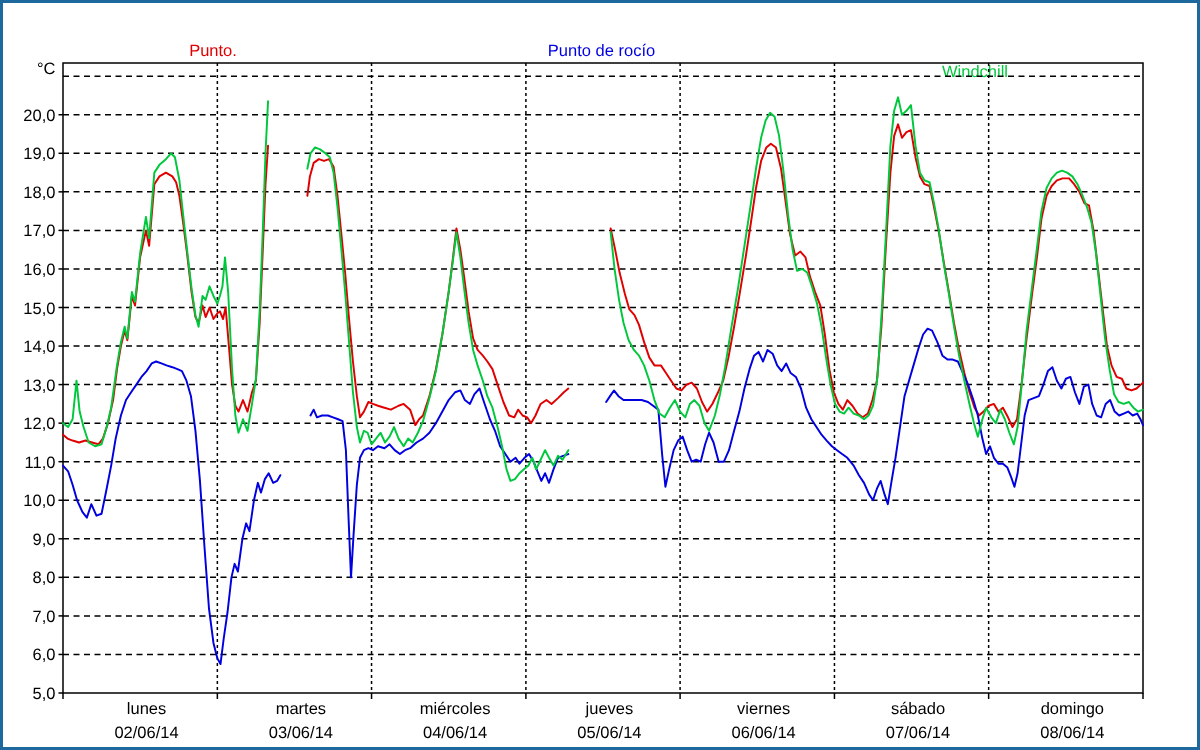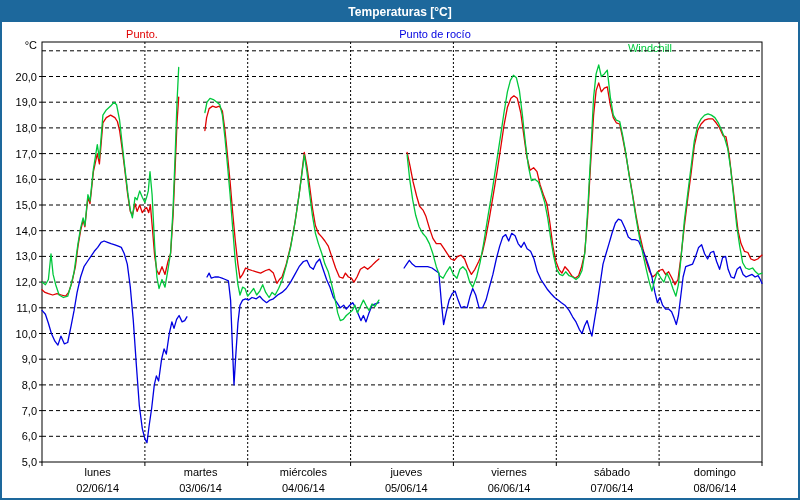--- a/index.html
+++ b/index.html
@@ -16,26 +16,23 @@
     position:absolute;top:26px;transform:translateX(-50%);
     font-size:11px;white-space:nowrap;
   }
   svg{position:absolute;left:0;top:20px;}
   svg text{font-family:"Liberation Sans", sans-serif;fill:#000;}
 </style>
 </head>
 <body>
 
 <div class="window">
-  <div class="titlebar">
-    <span>Temperaturas [°C]</span>
-  </div>
 
   <span class="legend-label" style="left: 140px; color: rgb(224, 0, 0);">Punto.</span>
-  <span class="legend-label" style="left: 399px; color: rgb(0, 0, 224); margin-left: 34px;">Punto de rocío</span>
+  <span class="legend-label" style="left: 399px; color: rgb(0, 0, 224);">Punto de rocío</span>
   <span class="legend-label" style="left: 648px; color: rgb(0, 200, 60); margin-top: 14px;">Windchill</span>
 
   <svg id="plot" width="800" height="478" viewBox="0 20 800 478">
       <line x1="40" x2="760" y1="434.3" y2="434.3" stroke="#000" stroke-width="1" stroke-dasharray="4 3"></line>
       <line x1="40" x2="760" y1="408.6" y2="408.6" stroke="#000" stroke-width="1" stroke-dasharray="4 3"></line>
       <line x1="40" x2="760" y1="382.9" y2="382.9" stroke="#000" stroke-width="1" stroke-dasharray="4 3"></line>
       <line x1="40" x2="760" y1="357.2" y2="357.2" stroke="#000" stroke-width="1" stroke-dasharray="4 3"></line>
       <line x1="40" x2="760" y1="331.5" y2="331.5" stroke="#000" stroke-width="1" stroke-dasharray="4 3"></line>
       <line x1="40" x2="760" y1="305.8" y2="305.8" stroke="#000" stroke-width="1" stroke-dasharray="4 3"></line>
       <line x1="40" x2="760" y1="280.1" y2="280.1" stroke="#000" stroke-width="1" stroke-dasharray="4 3"></line>

